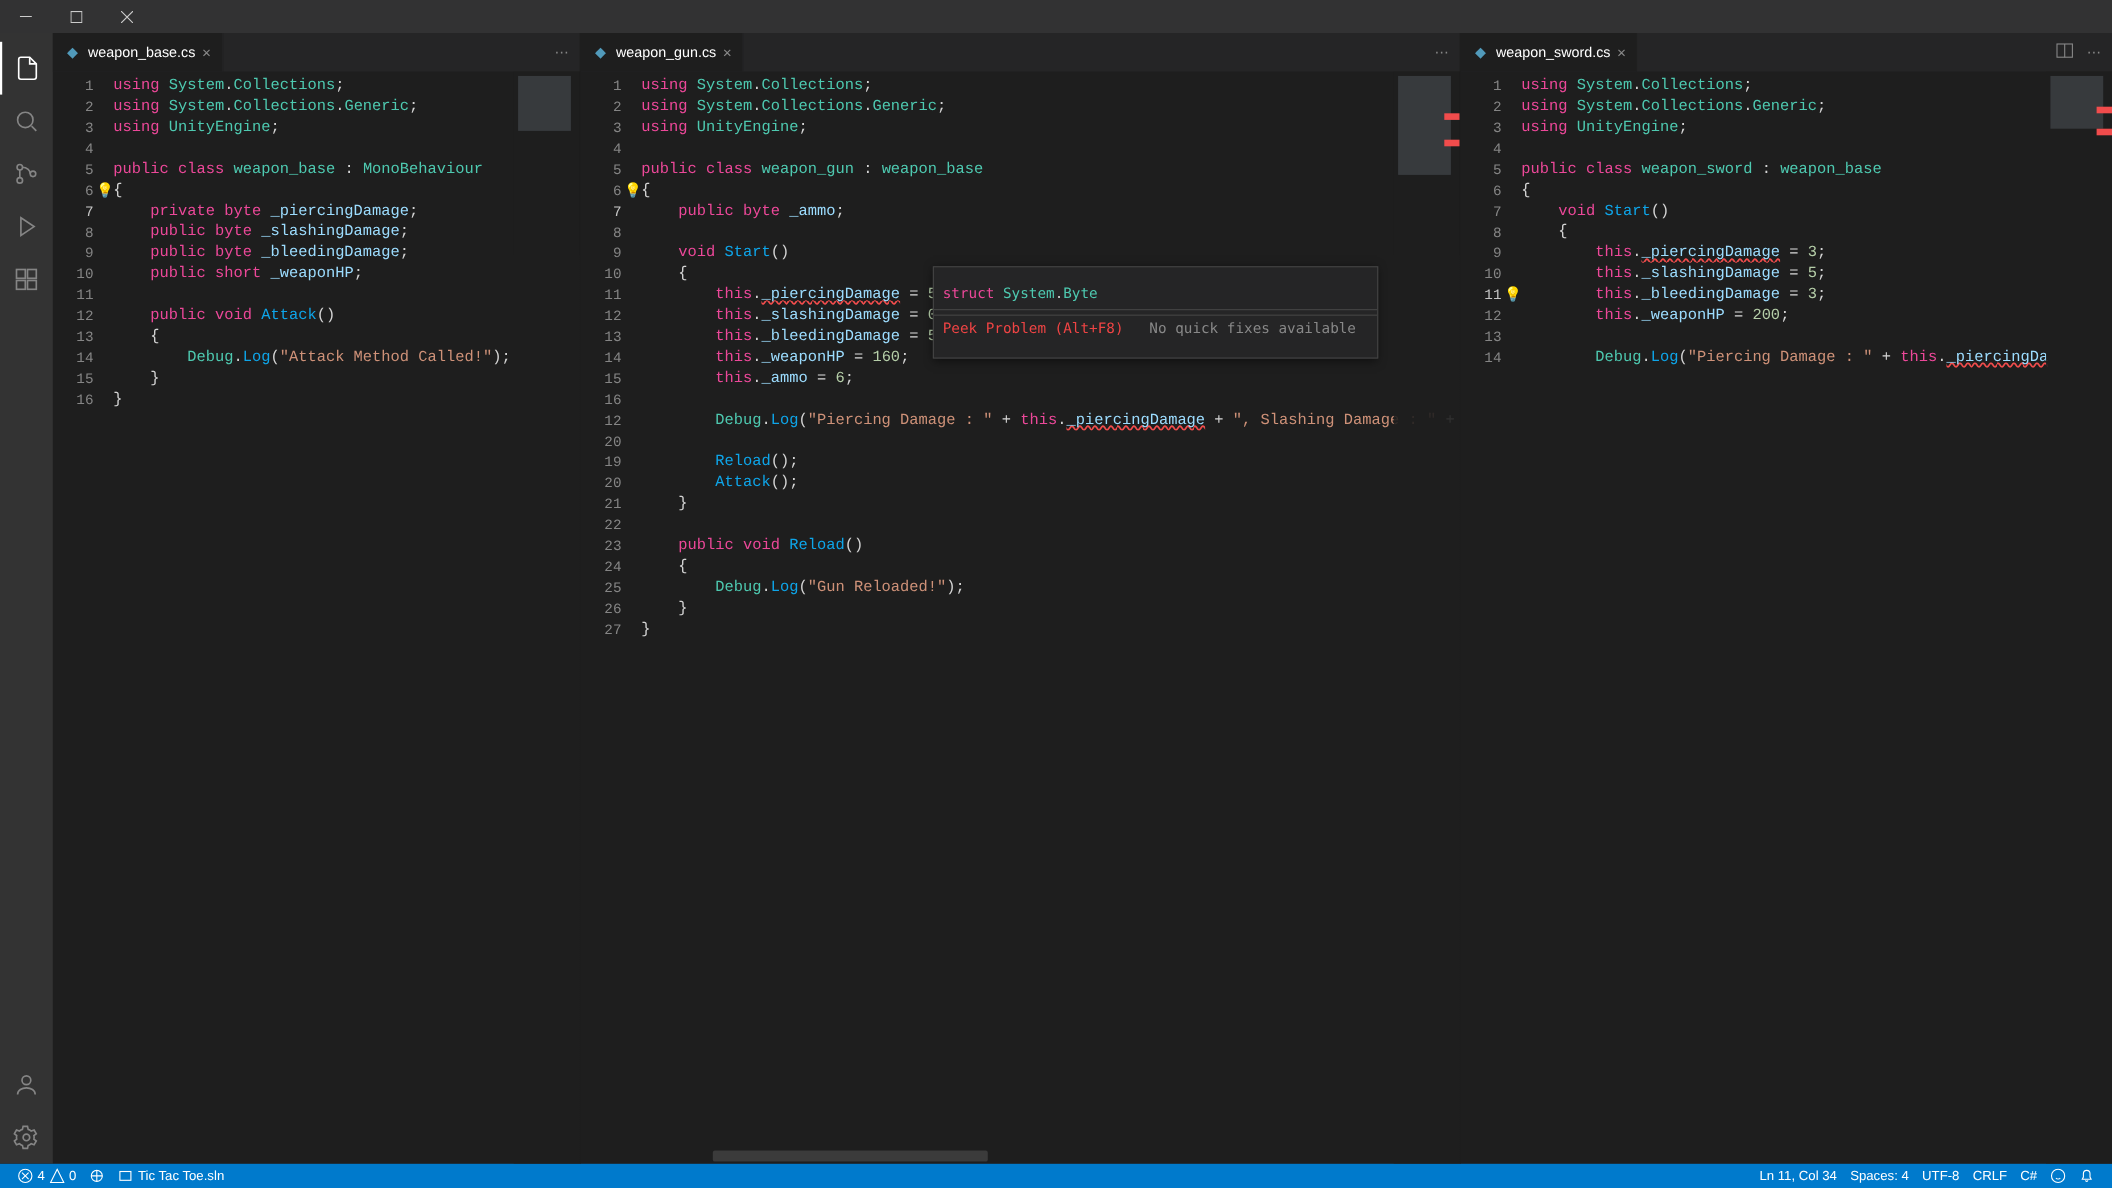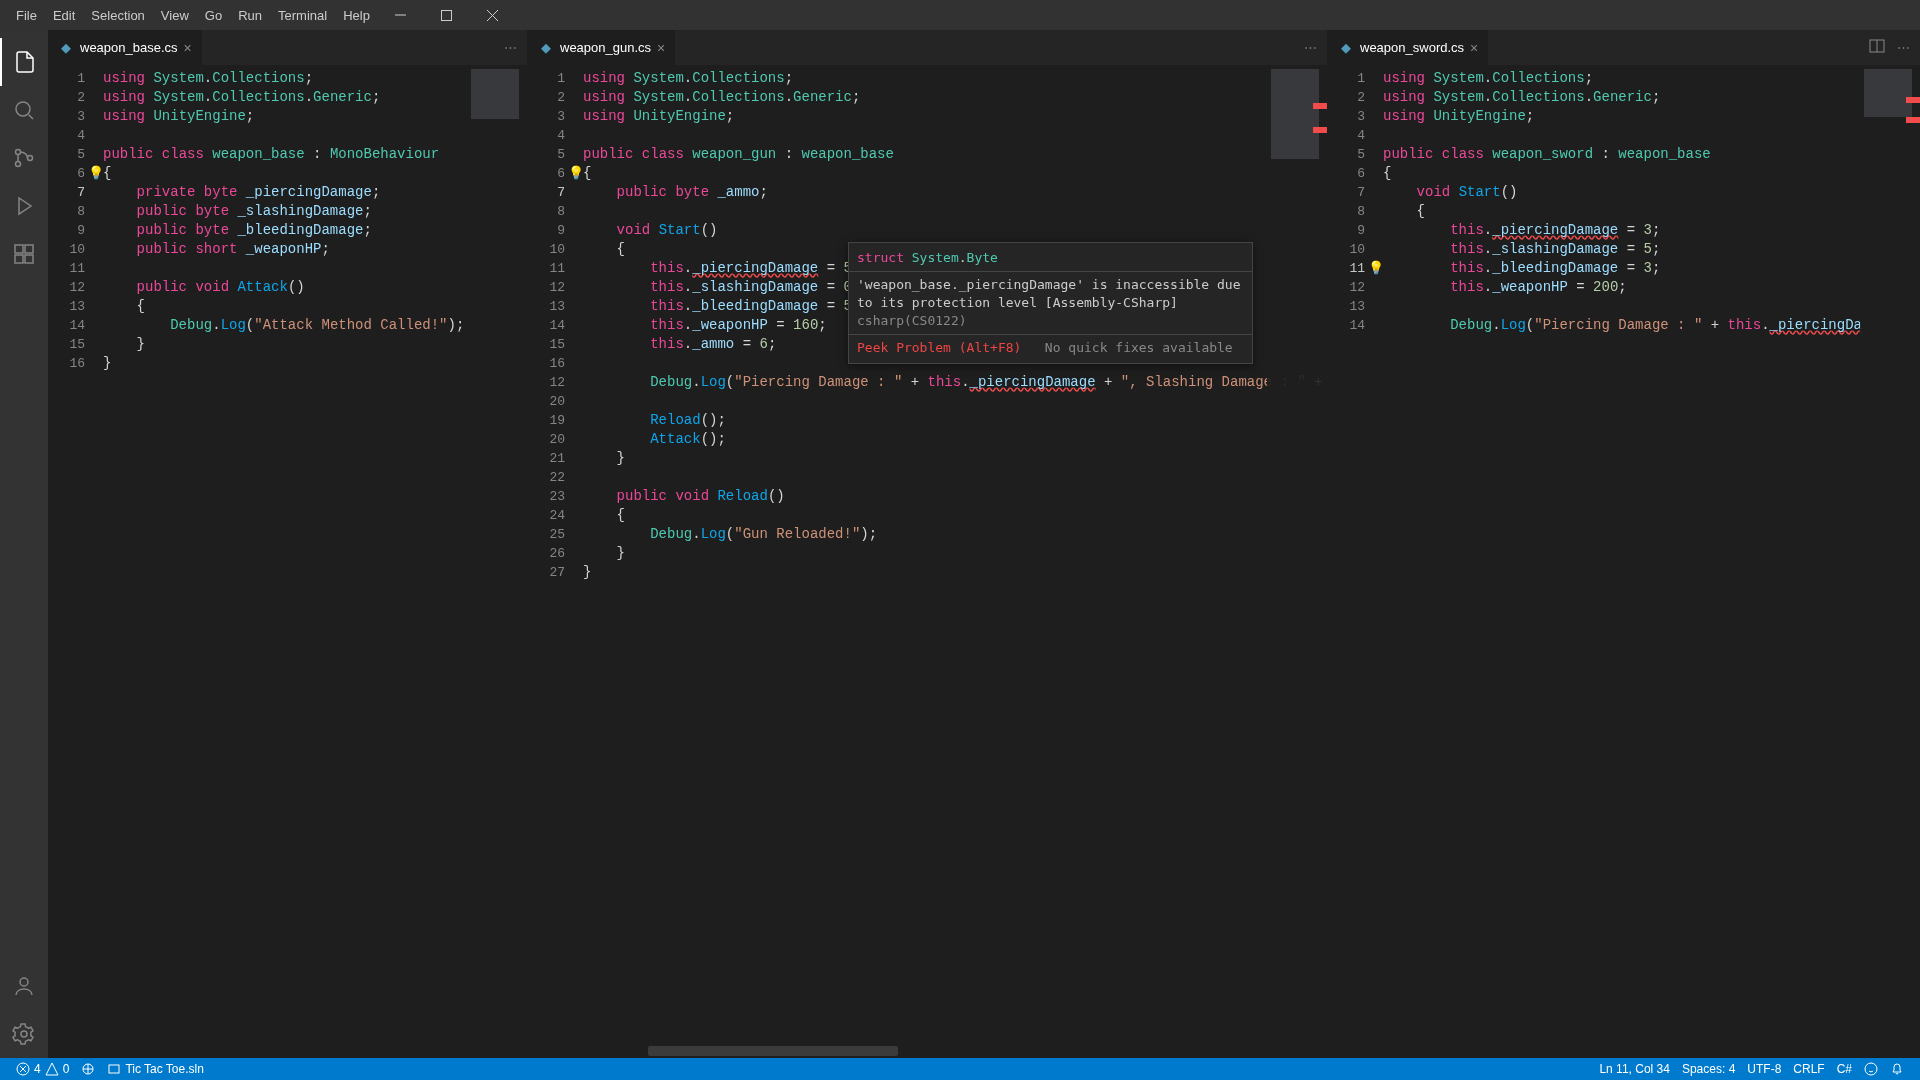--- a/index.html
+++ b/index.html
@@ -100,21 +100,21 @@
 
 
 .minimap { position:absolute; right:0; top:0; width:60px; height:100%; background: linear-gradient(#1e1e1e 0%, #1e1e1e 100%); opacity:0.9; }
 .minimap .mm-blob { position:absolute; left:4px; right:8px; background:#3a3d41; }
 
 
 .hover {
   position: absolute;
   background: #252526;
   border: 1px solid #454545;
-  padding: 6px 8px;
+  padding: 16px 8px;
   font-family: Consolas, monospace;
   font-size: 13px;
   line-height: 18px;
   color:#cccccc;
   box-shadow: 0 2px 8px rgba(0,0,0,0.5);
   z-index: 10;
   max-width:410px;
 }
 .hover .divider { height:1px; background:#454545; margin:4px -8px; }
 .hover .link { color:#ef4444; }
@@ -140,30 +140,20 @@
 .statusbar .sb-spacer { flex:1; }
 .statusbar svg { width:14px; height:14px; }
 
 
 .hscroll-thumb { position:absolute; left:120px; bottom:2px; height:10px; width:250px; background:#4e4e4e; border-radius:2px; opacity:0.6;}
 </style>
 </head>
 <body>
 
 <div class="titlebar">
-  <div class="menu">
-    <div class="menu-item">File</div>
-    <div class="menu-item">Edit</div>
-    <div class="menu-item">Selection</div>
-    <div class="menu-item">View</div>
-    <div class="menu-item">Go</div>
-    <div class="menu-item">Run</div>
-    <div class="menu-item">Terminal</div>
-    <div class="menu-item">Help</div>
-  </div>
   <div class="win-controls">
     <div class="win-btn">
         <svg viewBox="0 0 11 11">
           <path d="M0 5h11" stroke="currentColor"></path>
         </svg>
       </div>
     <div class="win-btn">
         <svg viewBox="0 0 11 11">
           <rect x="0.5" y="0.5" width="10" height="10" fill="none" stroke="currentColor"></rect>
         </svg>
@@ -319,21 +309,20 @@
           <div class="marker error" style="top:38px"></div>
           <div class="marker error" style="top:62px"></div>
         </div>
         <div class="hscroll-thumb"></div>
 
         <div class="hover" style="left:320px; top:calc(4px + 19px*9 + 2px); width:405px;">
           <div>
             <span class="k">struct </span><span class="tname">System</span><span>.</span><span class="tname">Byte</span>
           </div>
           <div class="divider"></div>
-          <div><span>'weapon_base._piercingDamage' is inaccessible due to its protection level [Assembly-CSharp] </span><span class="dim">csharp(CS0122)</span></div>
           <div class="divider"></div>
           <div>
             <span class="link">Peek Problem (Alt+F8)</span>&nbsp;&nbsp;&nbsp;<span class="dim">No quick fixes available</span>
           </div>
         </div>
       </div>
     </div>
 
     <div class="editor-group eg2">
       <div class="tab-row">

